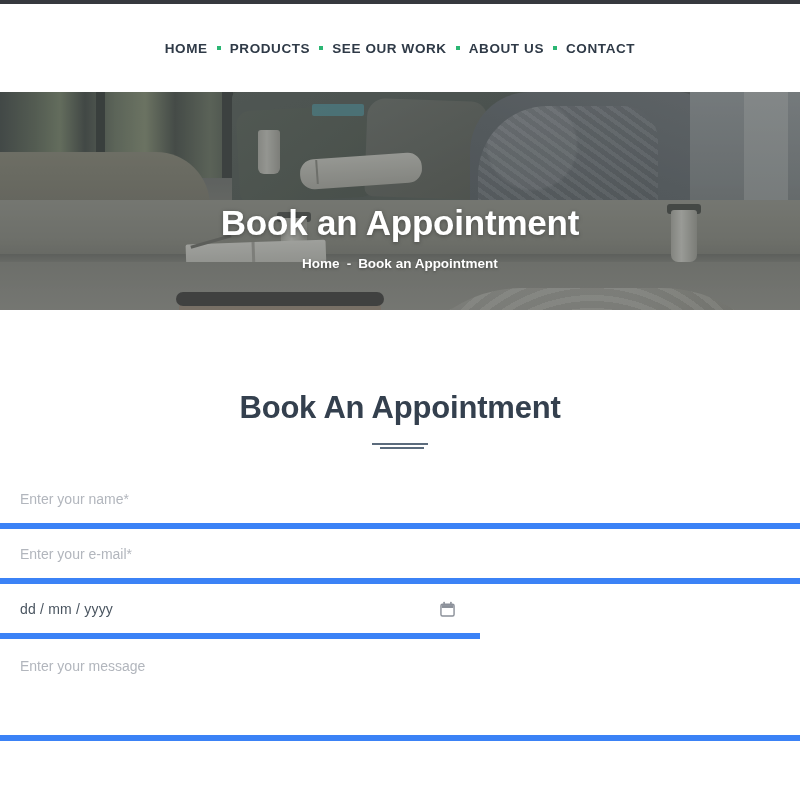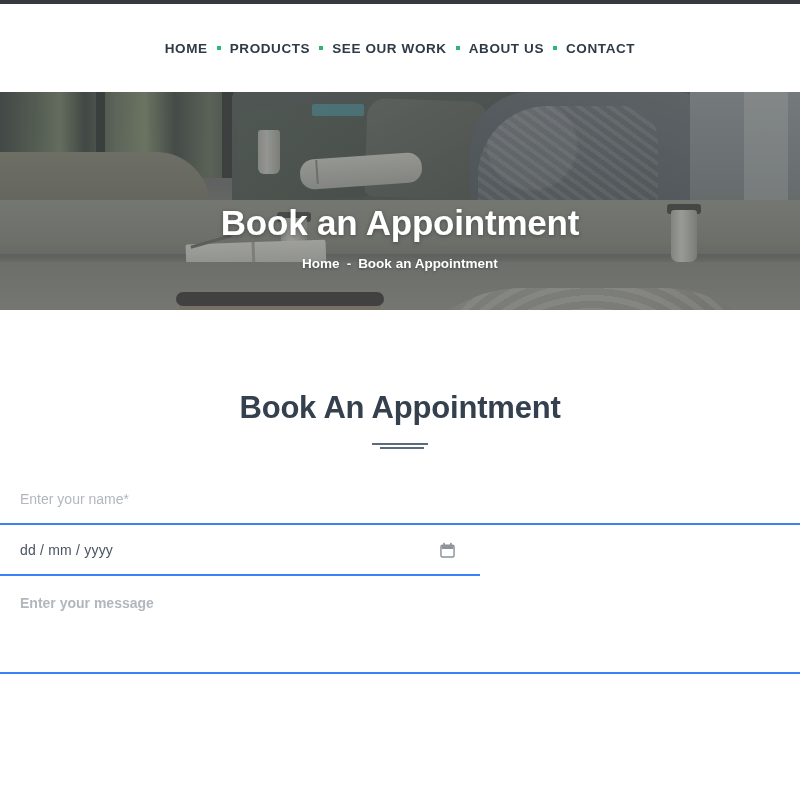--- a/index.html
+++ b/index.html
@@ -149,21 +149,21 @@
     background: #5b6b7c;
   }
 
   
   .form {
     margin-top: 23px;
   }
 
   .field {
     position: relative;
-    border-bottom: 2px solid #3b82f6;
+    border-bottom: 6px solid #3b82f6;
   }
 
   .field.full { width: 100%; }
 
   .field input,
   .field textarea,
   .field select {
     width: 100%;
     border: 0;
     outline: none;
@@ -177,21 +177,20 @@
 
   .field input::placeholder,
   .field textarea::placeholder {
     color: #b2b6bd;
   }
 
   .field textarea {
     resize: none;
     height: 96px;
     padding-top: 19px;
-    font-weight: bold;
   }
 
   .row-split {
     display: flex;
     width: 100%;
     gap: 20px;
   }
 
   .field.date-field { width: 480px; flex: 0 0 480px; }
   .field.pref-field { flex: 1 1 auto; }
@@ -454,20 +453,23 @@
     <span class="line-1"></span>
     <span class="line-2"></span>
   </div>
 
   <form class="form">
 
     <div class="field full">
       <input type="text" placeholder="Enter your name*" style="">
     </div>
 
+    <div class="field full">
+      <input type="email" placeholder="Enter your e-mail*" style="">
+    </div>
 
 
     <div class="row-split">
       <div class="field date-field">
         <div class="date-inner">
           <span class="date-text">dd / mm / yyyy</span>
           <span>
             <svg class="cal-icon" viewBox="0 0 16 17" fill="none" xmlns="http://www.w3.org/2000/svg">
               <rect x="1" y="3.5" width="14" height="12.5" rx="1.6" stroke="#8b9099" stroke-width="1.5"></rect>
               <rect x="1.8" y="4.3" width="12.4" height="3.1" fill="#8b9099"></rect>

